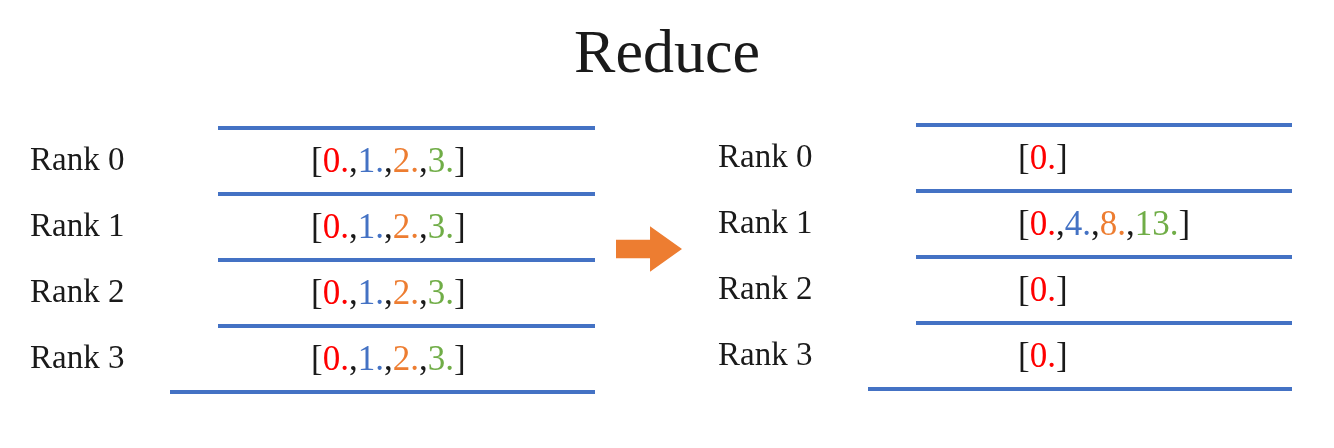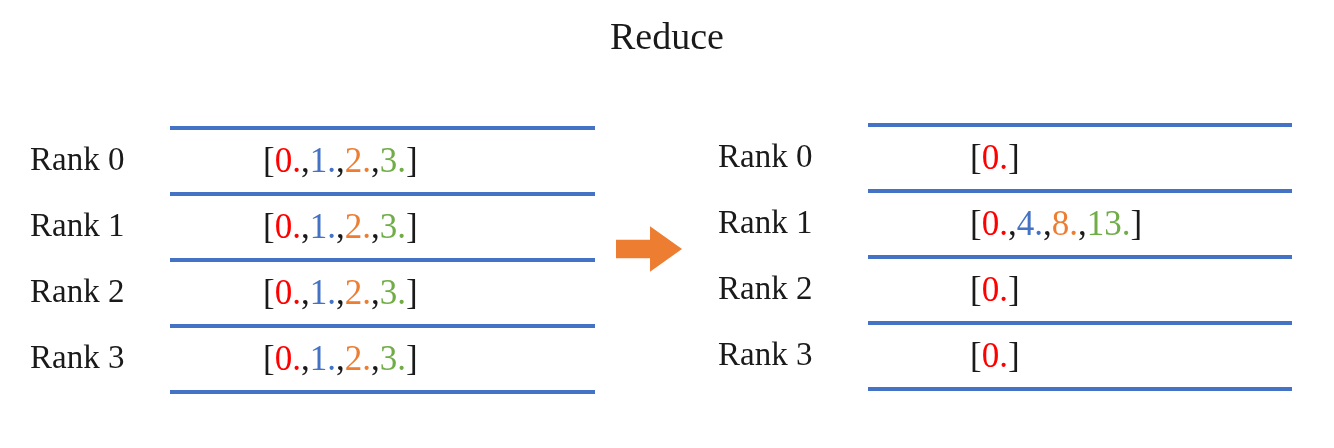--- a/index.html
+++ b/index.html
@@ -17,35 +17,36 @@
     overflow: hidden;
     font-family: "Liberation Serif", "DejaVu Serif", serif;
     color: var(--text-color);
   }
   .title {
     position: absolute;
     top: 14px;
     left: 0;
     width: 100%;
     text-align: center;
-    font-size: 38px;
+    font-size: 62px;
     line-height: 1.2;
     color: var(--text-color);
   }
   .rank-table {
     position: absolute;
     display: flex;
     flex-direction: column;
   }
   .rank-table.left  { left: 30px;  top: 126px; width: 565px; }
   .rank-table.right { left: 718px; top: 123px; width: 574px; }
   .rt-row {
     display: flex;
     height: 66px;
     align-items: center;
+    gap: 48px;
   }
   .rank-cell {
     flex: 0 0 auto;
     font-size: 33px;
     white-space: nowrap;
     align-self: center;
   }
   .left  .rank-cell { width: 140px; }
   .right .rank-cell { width: 150px; }
   .value-cell {

